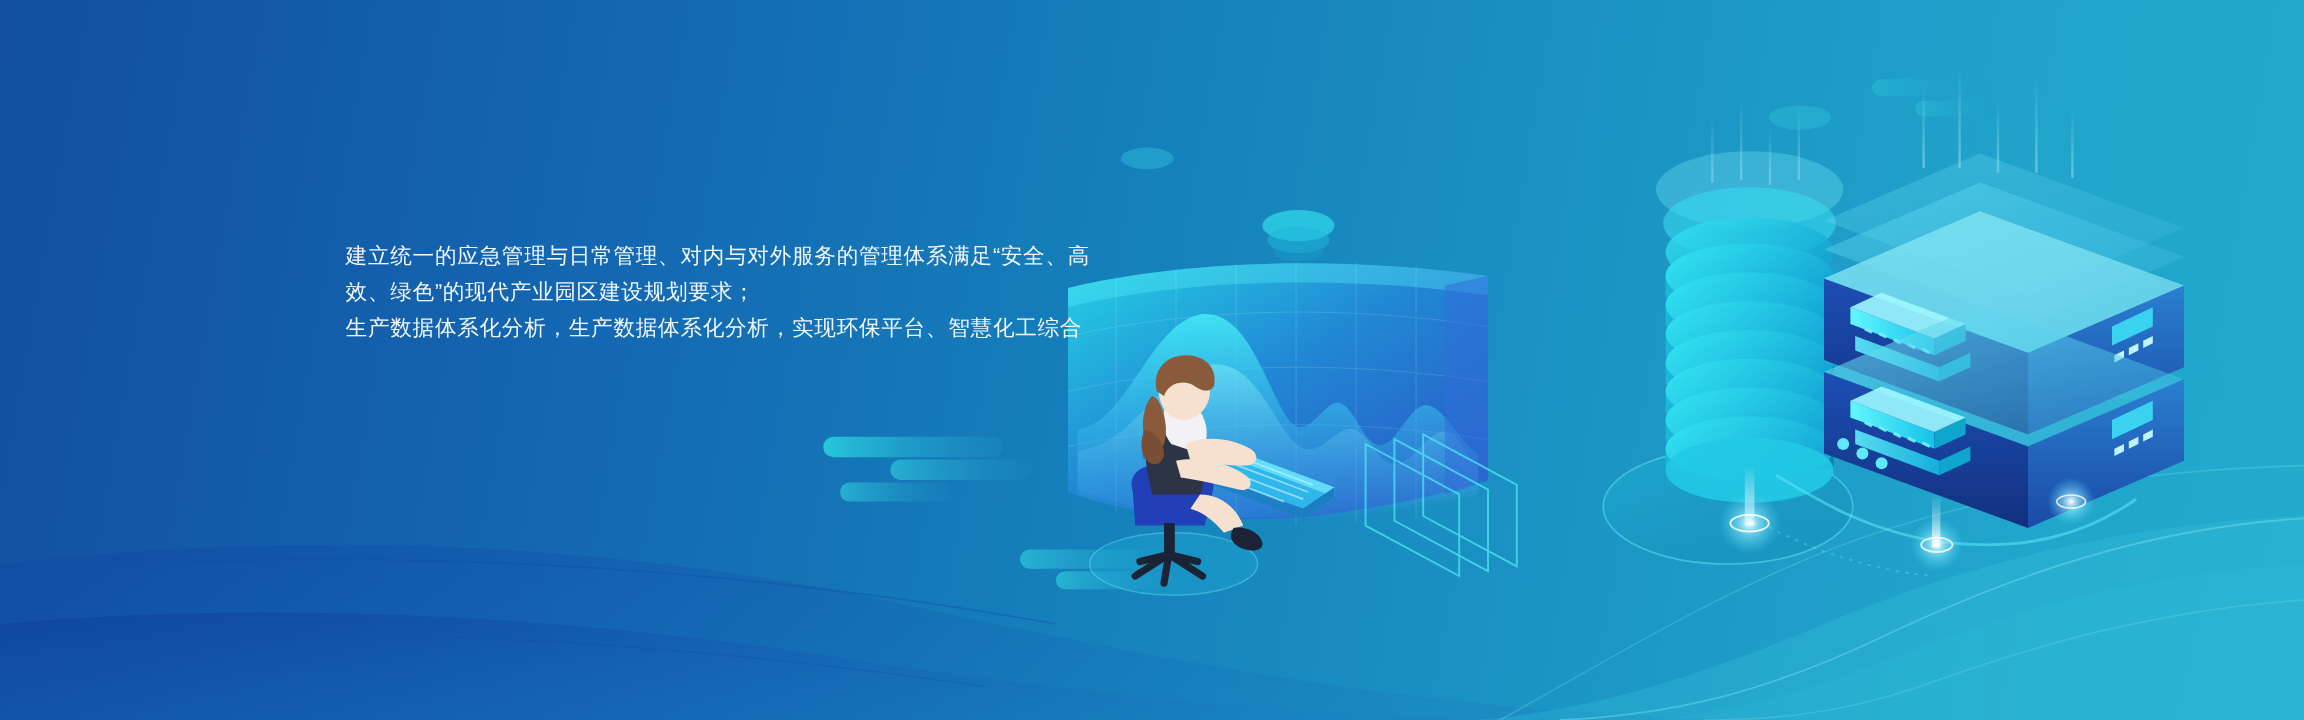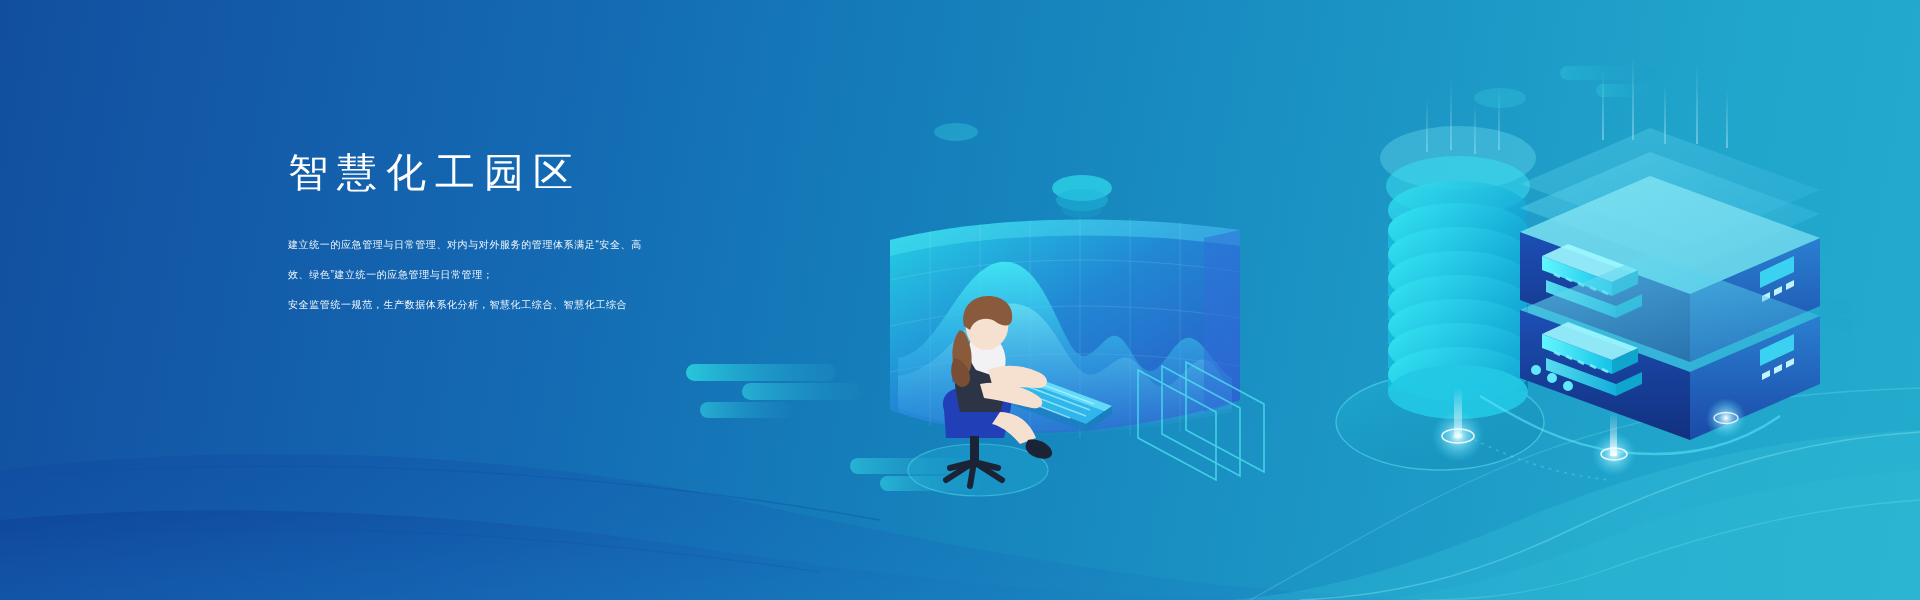--- a/index.html
+++ b/index.html
@@ -39,23 +39,23 @@
   }
   #headline {
     font-size:40px;
     letter-spacing:9px;
     color:#ffffff;
     font-weight:500;
     line-height:1.2;
     white-space:nowrap;
   }
   #desc {
-    margin-top:34px;
+    margin-top:50px;
     color:#f2f8ff;
-    font-size:10px;
+    font-size:18px;
     line-height:30px;
     letter-spacing:0.6px;
   }
   #desc .line { white-space:nowrap; display:block; }
 
   
   #illustration {
     position:absolute;
     left:860px;
     top:40px;
@@ -120,25 +120,24 @@
         <rect x="1596" y="84" width="72" height="13" rx="6.5" fill="url(#cloudGrad2)"></rect>
       </g>
       <g opacity="0.45">
         <rect x="1730" y="300" width="120" height="15" rx="7.5" fill="url(#cloudGrad2)"></rect>
         <rect x="1762" y="318" width="92" height="14" rx="7" fill="url(#cloudGrad2)"></rect>
       </g>
     </svg>
   </div>
 
   <div id="text-block">
-    <h1 id="headline">智慧化工园区</h1>
     <div id="desc">
       <span class="line">建立统一的应急管理与日常管理、对内与对外服务的管理体系满足“安全、高</span>
-      <span class="line">效、绿色”建立统一的应急管理与日常管理；</span>
-      <span class="line">安全监管统一规范，生产数据体系化分析，智慧化工综合、智慧化工综合</span>
+      <span class="line">效、绿色”的现代产业园区建设规划要求；</span>
+      <span class="line">生产数据体系化分析，生产数据体系化分析，实现环保平台、智慧化工综合</span>
     </div>
   </div>
 
   <div id="illustration">
     <svg id="illo-svg" viewBox="0 0 1060 480">
       <defs>
         <linearGradient id="screenG" x1="0" y1="0" x2="1" y2="1">
           <stop offset="0" stop-color="#26d9e8"></stop>
           <stop offset="0.45" stop-color="#2288d6"></stop>
           <stop offset="1" stop-color="#2a4fc4"></stop>

